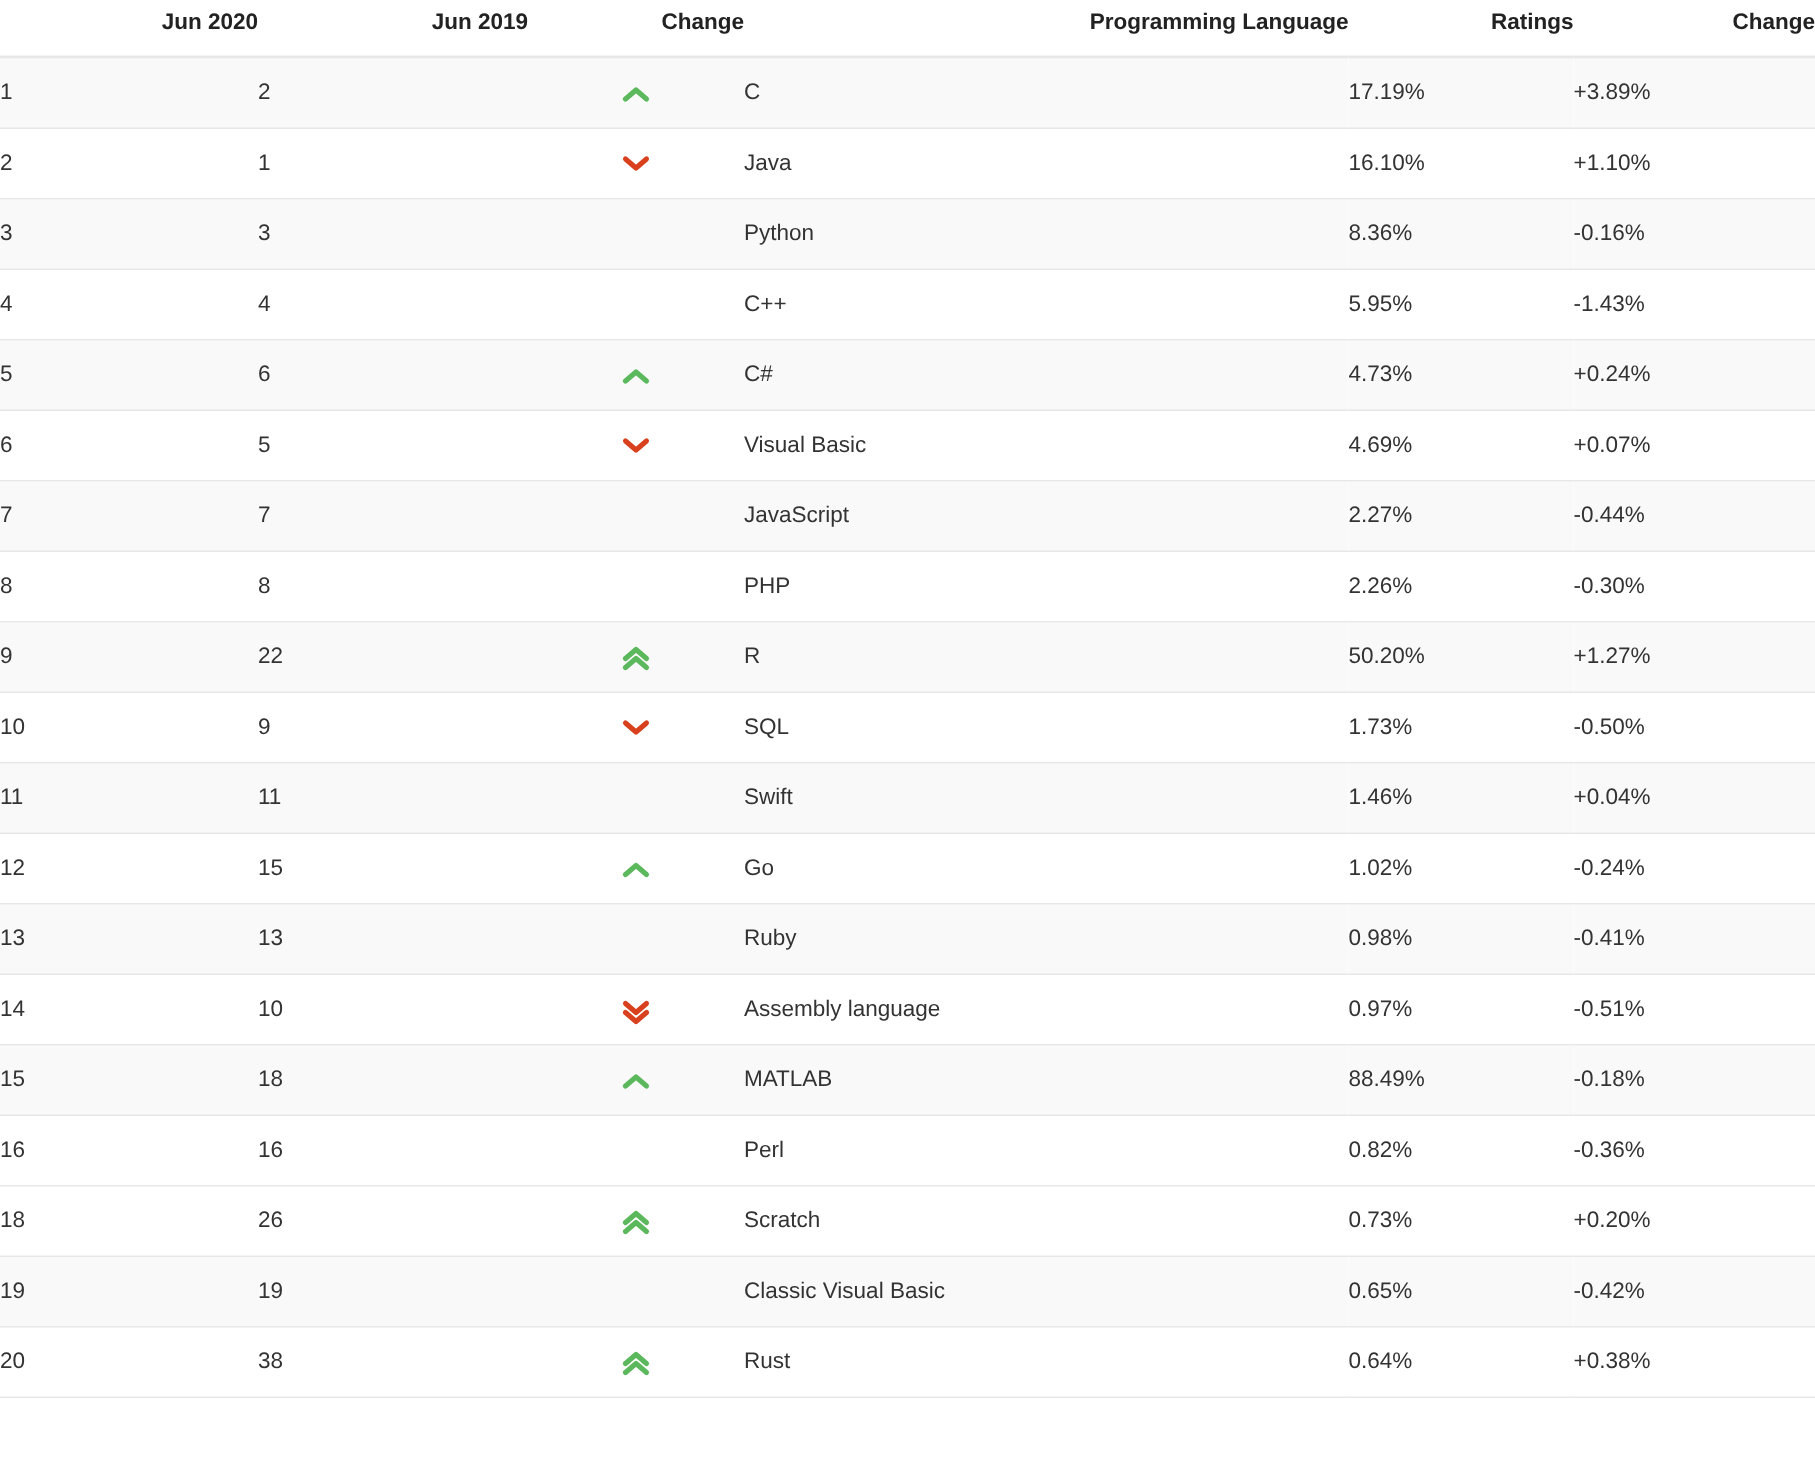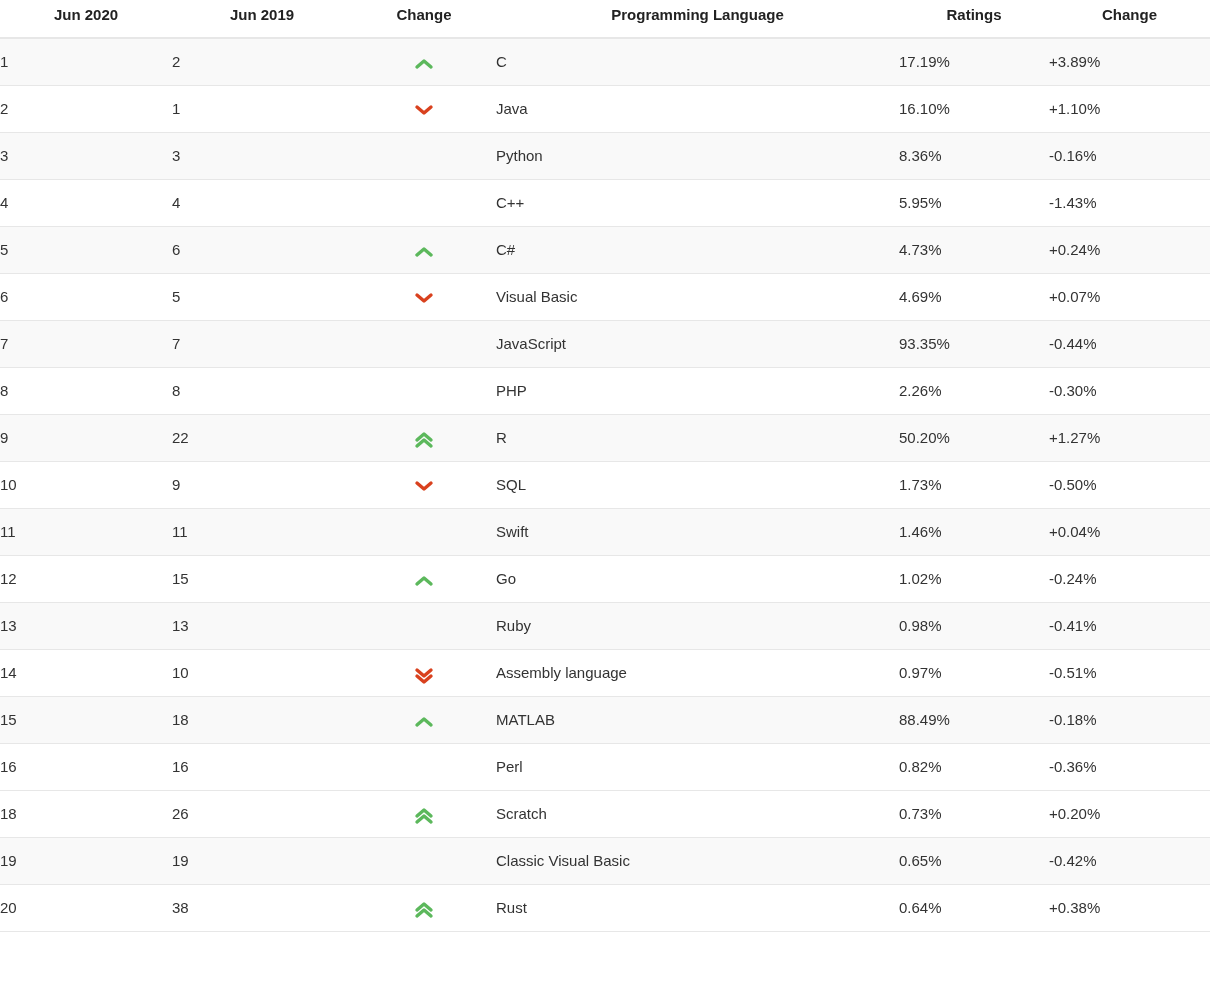--- a/index.html
+++ b/index.html
@@ -30,21 +30,21 @@
   .col-change    { width: 144px; }
   .col-lang      { width: 403px; }
   .col-ratings   { width: 150px; }
   .col-delta     { width: 161px; }
 
   
   .tiobe-table thead th {
     font-weight: bold;
     font-size: 15px;
     color: #222222;
-    text-align: center;
+    text-align: right;
     padding: 0 0 14px 0;
     vertical-align: bottom;
     background: #ffffff;
     border-bottom: 2px solid #e7e7e7;
     height: 38px;
   }
   th.th-rank-new  { padding-left: 16px; }
   th.th-rank-old  { padding-left: 16px; }
   th.th-change    { padding-left: 0px; text-align: center; }
   th.th-lang      { padding-left: 0px; margin-left: 28px; }
@@ -163,21 +163,21 @@
             </svg></span></td>
         <td class="c-lang">Visual Basic</td>
         <td class="c-ratings">4.69%</td>
         <td class="c-delta">+0.07%</td>
       </tr>
       <tr class="odd">
         <td class="c-rank-new">7</td>
         <td class="c-rank-old">7</td>
         <td class="c-change"><span class="arrow-blank"></span></td>
         <td class="c-lang">JavaScript</td>
-        <td class="c-ratings">93.35%</td>
+        <td class="c-ratings">2.27%</td>
         <td class="c-delta">-0.44%</td>
       </tr>
       <tr class="even">
         <td class="c-rank-new">8</td>
         <td class="c-rank-old">8</td>
         <td class="c-change"><span class="arrow-blank"></span></td>
         <td class="c-lang">PHP</td>
         <td class="c-ratings">2.26%</td>
         <td class="c-delta">-0.30%</td>
       </tr>

